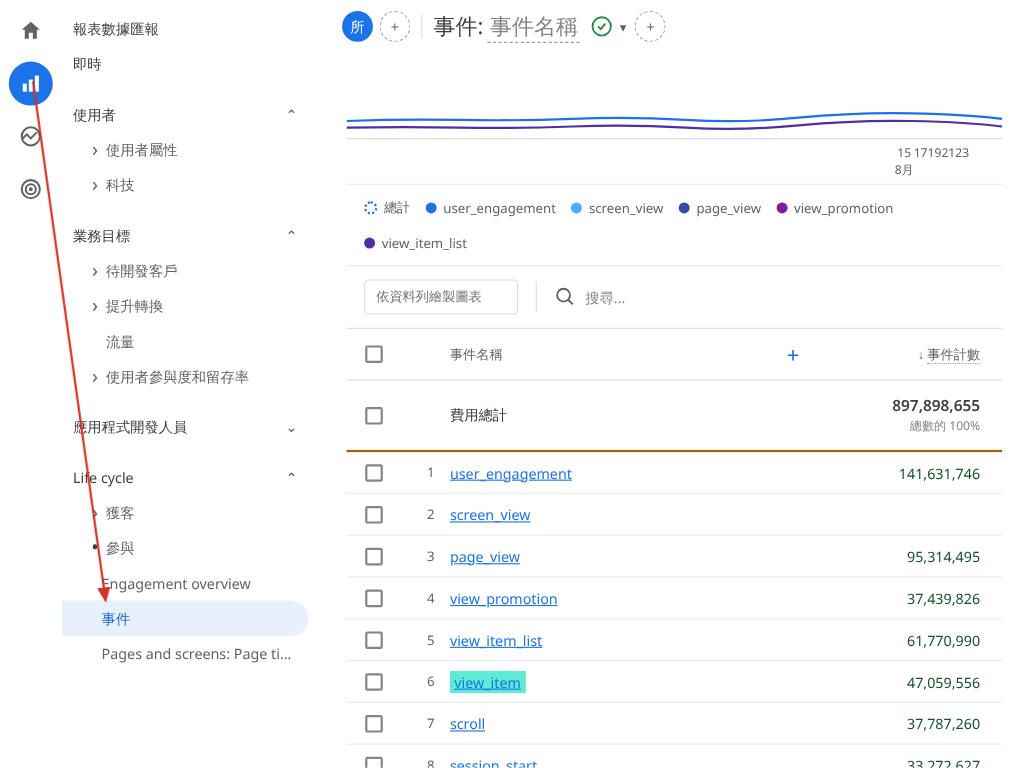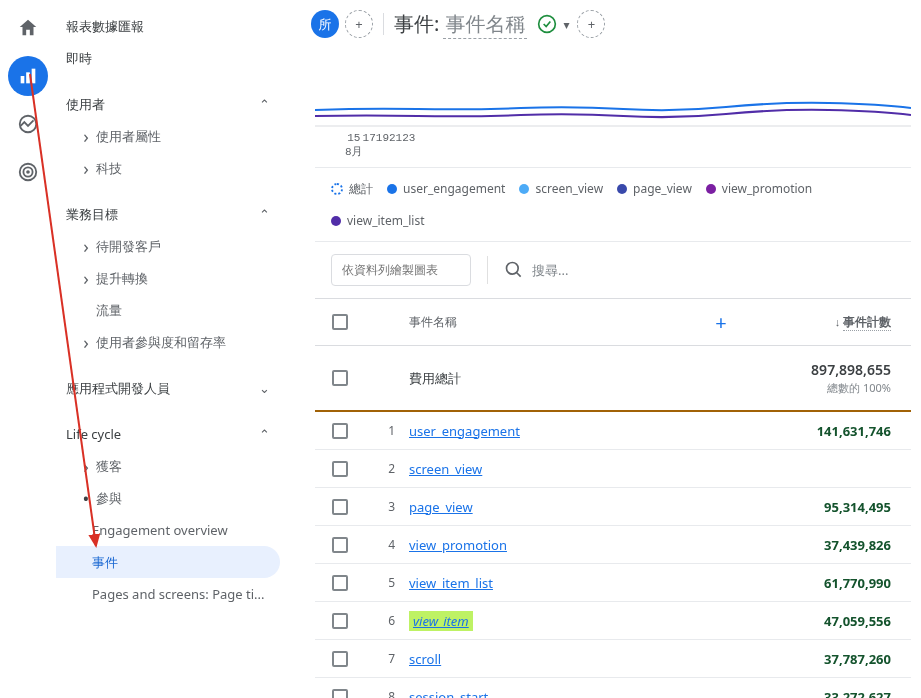--- a/index.html
+++ b/index.html
@@ -27,50 +27,50 @@
     .circleBtn { width: 28px; height: 28px; border-radius: 50%; display: inline-flex; align-items: center; justify-content: center; margin-right: 6px; font-size: 13px; }
     .circleBlue { background: #1a73e8; color: #fff; }
     .circleBorder { border: 1px dashed #9aa0a6; color: #5f6368; }
     .vSep { width: 1px; height: 22px; background: #dadce0; margin: 0 10px 0 4px; }
     .titlePrefix { font-size: 20px; color: #3c4043; }
     .titleVal { font-size: 20px; color: #80868b; border-bottom: 1px dashed #9aa0a6; padding: 0 2px; margin-left: 4px; }
     .checkCircle { width: 24px; height: 24px; margin-left: 8px; display: inline-flex; align-items: center; justify-content: center; }
     
     .chartArea { height: 120px; border-bottom: 1px solid #e8eaed; position: relative; margin: 0 10px; }
     .chartSvg { width: 100%; height: 80px; }
-    .xAxis { display: flex; justify-content: flex-start; padding: 0 30px; font-size: 11px; color: #5f6368; font-family: Liberation Mono, monospace; }
+    .xAxis { display: flex; justify-content: flex-end; padding: 0 30px; font-size: 11px; color: #5f6368; }
     .xAxis .tick { text-align: center; }
     
-    .legend { display: flex; gap: 14px; padding: 12px 16px; font-size: 12px; color: #5f6368; align-items: flex-start; flex-wrap: wrap; border-bottom: 1px solid #e8eaed; margin: 0 10px; }
+    .legend { display: flex; gap: 14px; padding: 12px 16px; font-size: 12px; color: #5f6368; align-items: center; flex-wrap: wrap; border-bottom: 1px solid #e8eaed; margin: 0 10px; }
     .legItem { display: flex; align-items: center; gap: 6px; }
     .legDot { width: 10px; height: 10px; border-radius: 50%; }
     .legDotDash { width: 12px; height: 12px; border-radius: 50%; border: 2px dotted #1a73e8; }
     
     .toolbar { display: flex; align-items: center; padding: 12px 16px; gap: 16px; margin: 0 10px; }
     .filterInput { height: 32px; border: 1px solid #dadce0; border-radius: 4px; padding: 0 10px; font-size: 12px; color: #9aa0a6; width: 140px; }
     .searchBox { display: flex; align-items: center; gap: 8px; color: #80868b; font-size: 13px; }
     .searchBox svg { width: 20px; height: 20px; }
     
     .table { margin: 0 10px; }
     .thead { display: flex; border-bottom: 1px solid #dadce0; border-top: 1px solid #dadce0; height: 48px; align-items: center; font-size: 12px; color: #5f6368; }
     .col-cb { width: 50px; display: flex; justify-content: center; }
     .col-idx { width: 40px; text-align: right; padding-right: 10px; font-size: 12px; color: #5f6368; }
     .col-name { flex: 1; padding-left: 4px; }
     .col-plus { width: 40px; text-align: center; color: #1a73e8; font-size: 20px; }
-    .col-count { width: 170px; text-align: right; padding-right: 20px; font-weight: bold; }
+    .col-count { width: 170px; text-align: right; padding-right: 20px; }
     .cb { width: 16px; height: 16px; border: 2px solid #80868b; border-radius: 2px; display: inline-block; }
     
     .totalRow { display: flex; align-items: center; border-bottom: 2px solid #a16207; padding: 14px 0; }
     .totalRow .col-count { font-weight: 600; font-size: 14px; color: #3c4043; }
     .totalSub { font-size: 11px; color: #80868b; font-weight: 400; margin-top: 1px; }
     
     .row { display: flex; align-items: center; height: 38px; border-bottom: 1px solid #e8eaed; }
     .row .col-name a { color: #1a73e8; text-decoration: underline; font-size: 13px; }
     .row .col-count { font-size: 13px; color: #14532d; }
-    .highlight { background: #bef264; padding: 1px 4px; font-style: italic; }
+    .highlight { background: #5eead4; padding: 1px 4px; }
     
     .annotArrow { position: absolute; left: 18px; top: 70px; pointer-events: none; z-index: 5; }
   </style>
 </head>
 <body>
 
 <div class="leftRail">
   <div class="railIcon">
     <svg viewBox="0 0 24 24" fill="currentColor">
         <path d="M12 3l9 8h-3v9h-4v-6H10v6H6v-9H3z"></path>

